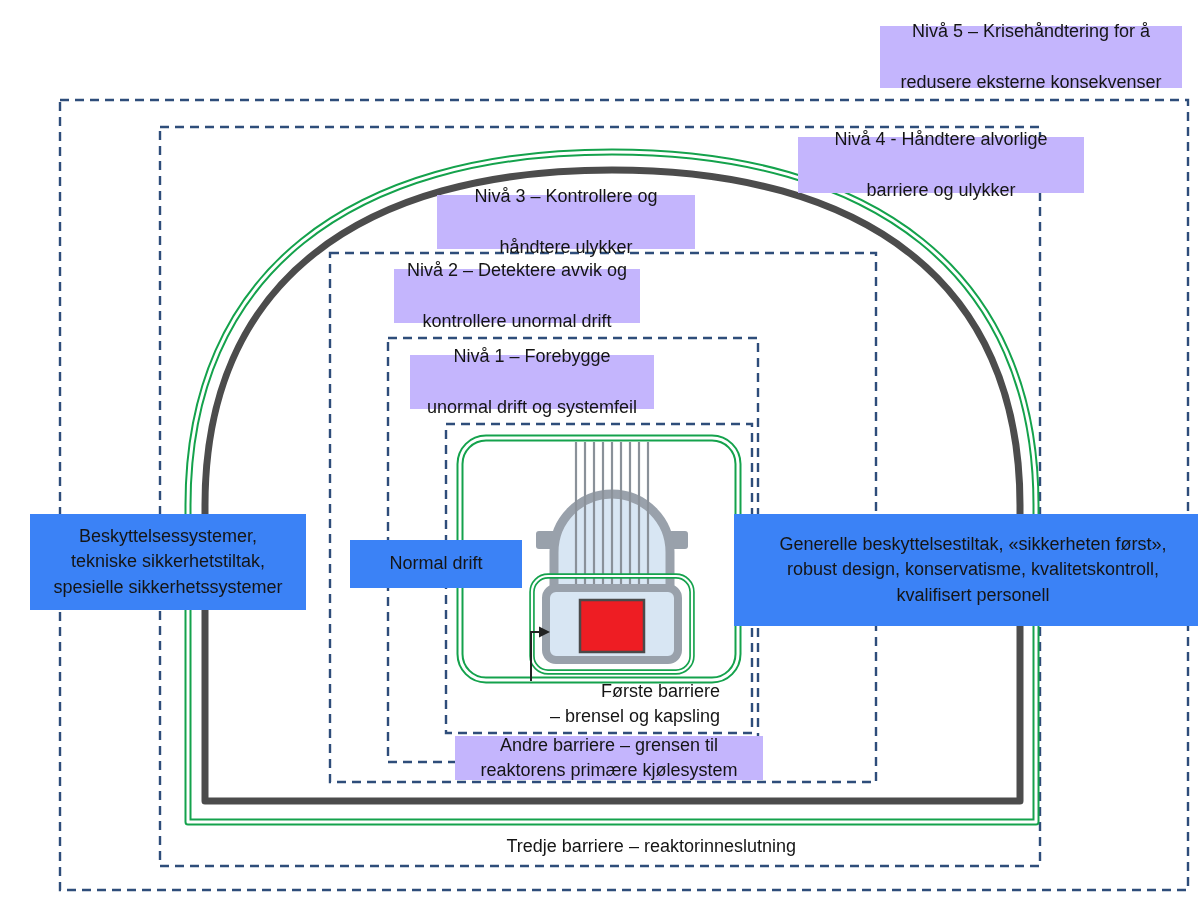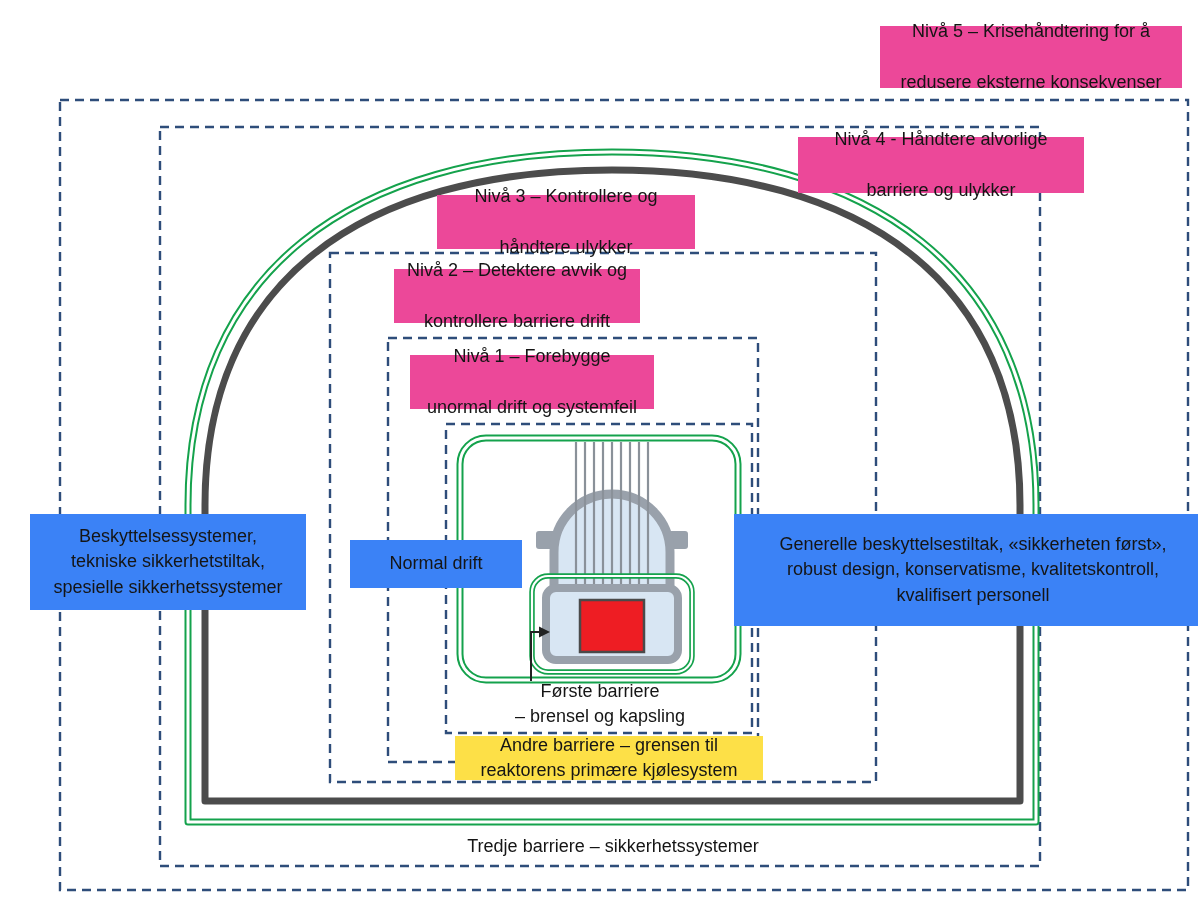--- a/index.html
+++ b/index.html
@@ -6,24 +6,24 @@
   html,body { background:#ffffff; font-family:"Liberation Sans", sans-serif; color:#111; }
   .stage { position:relative; width:1198px; height:924px; background:#fff; overflow:hidden; }
   .stage > svg { position:absolute; left:0; top:0; }
 
   .label {
     position:absolute;
     display:flex; flex-direction:column; justify-content:center; align-items:center;
     text-align:center; font-size:18px; line-height:1.4; color:#151515;
   }
   .label .ln { display:block; white-space:nowrap; }
-  .gray  { background:#ec4899;gap:25px; }
+  .gray  { background:#c4b5fd;gap:25px; }
   .blue  { background:#3b82f6; }
-  .plain { background:transparent; }
-  .white-bg { background:#fde047; }
+  .plain { background:transparent;align-items:flex-end; }
+  .white-bg { background:#c4b5fd; }
 
   
   .dashed { fill:none; stroke:#2e4d7a; stroke-width:2.4; stroke-dasharray:9 6; }
   .containment { fill:none; stroke:#4c4c4c; stroke-width:7; stroke-linejoin:round; }
   .greenline { fill:none; stroke:#14a24c; stroke-width:7; stroke-linejoin:round; }
   .greengap  { fill:none; stroke:#ffffff; stroke-width:3; stroke-linejoin:round; }
   .greenline2 { fill:none; stroke:#14a24c; stroke-width:5.5; }
   .greengap2  { fill:none; stroke:#ffffff; stroke-width:2.2; }
 </style>
 </head>
@@ -82,21 +82,21 @@
   <div class="label gray" style="left:798px;top:137px;width:286px;height:56px">
     <span class="ln">Nivå 4 - Håndtere alvorlige</span>
     <span class="ln">barriere og ulykker</span>
   </div>
   <div class="label gray" style="left:437px;top:195px;width:258px;height:54px">
     <span class="ln">Nivå 3 – Kontrollere og</span>
     <span class="ln">håndtere ulykker</span>
   </div>
   <div class="label gray" style="left:394px;top:269px;width:246px;height:54px">
     <span class="ln">Nivå 2 – Detektere avvik og</span>
-    <span class="ln">kontrollere barriere drift</span>
+    <span class="ln">kontrollere unormal drift</span>
   </div>
   <div class="label gray" style="left:410px;top:355px;width:244px;height:54px">
     <span class="ln">Nivå 1 – Forebygge</span>
     <span class="ln">unormal drift og systemfeil</span>
   </div>
 
   <div class="label blue" style="left:30px;top:514px;width:276px;height:96px">
     <span class="ln">Beskyttelsessystemer,</span>
     <span class="ln">tekniske sikkerhetstiltak,</span>
     <span class="ln">spesielle sikkerhetssystemer</span>
@@ -112,16 +112,16 @@
 
   <div class="label plain" style="left:480px;top:682px;width:240px;height:44px">
     <span class="ln">Første barriere</span>
     <span class="ln">– brensel og kapsling</span>
   </div>
   <div class="label white-bg" style="left:455px;top:736px;width:308px;height:44px">
     <span class="ln">Andre barriere – grensen til</span>
     <span class="ln">reaktorens primære kjølesystem</span>
   </div>
   <div class="label plain" style="left:430px;top:834px;width:366px;height:26px">
-    <span class="ln">Tredje barriere – sikkerhetssystemer</span>
+    <span class="ln">Tredje barriere – reaktorinneslutning</span>
   </div>
 
 </div>
 
 </body></html>

